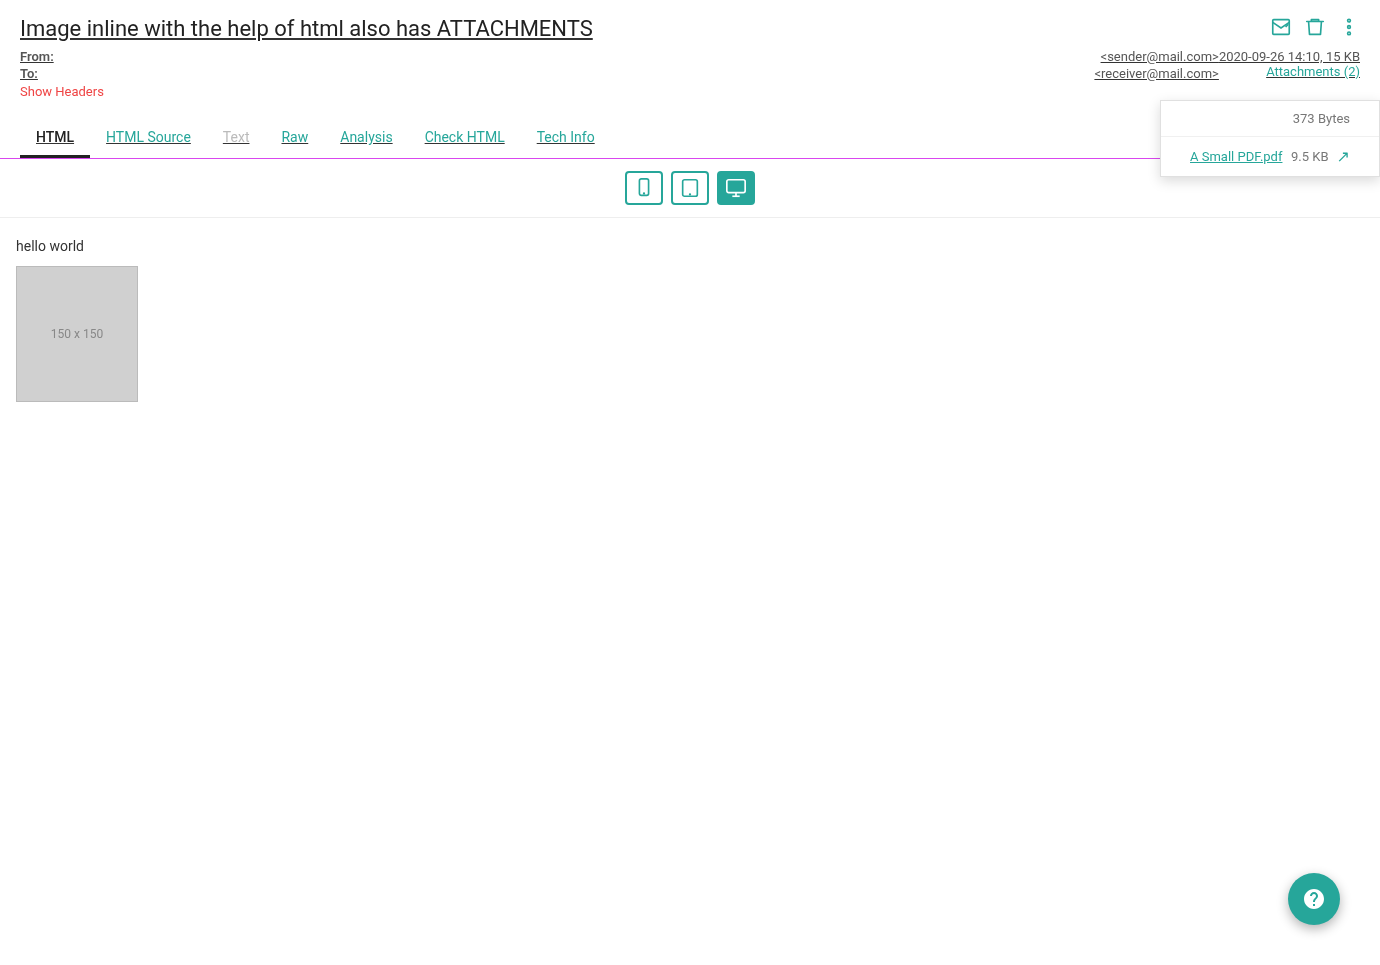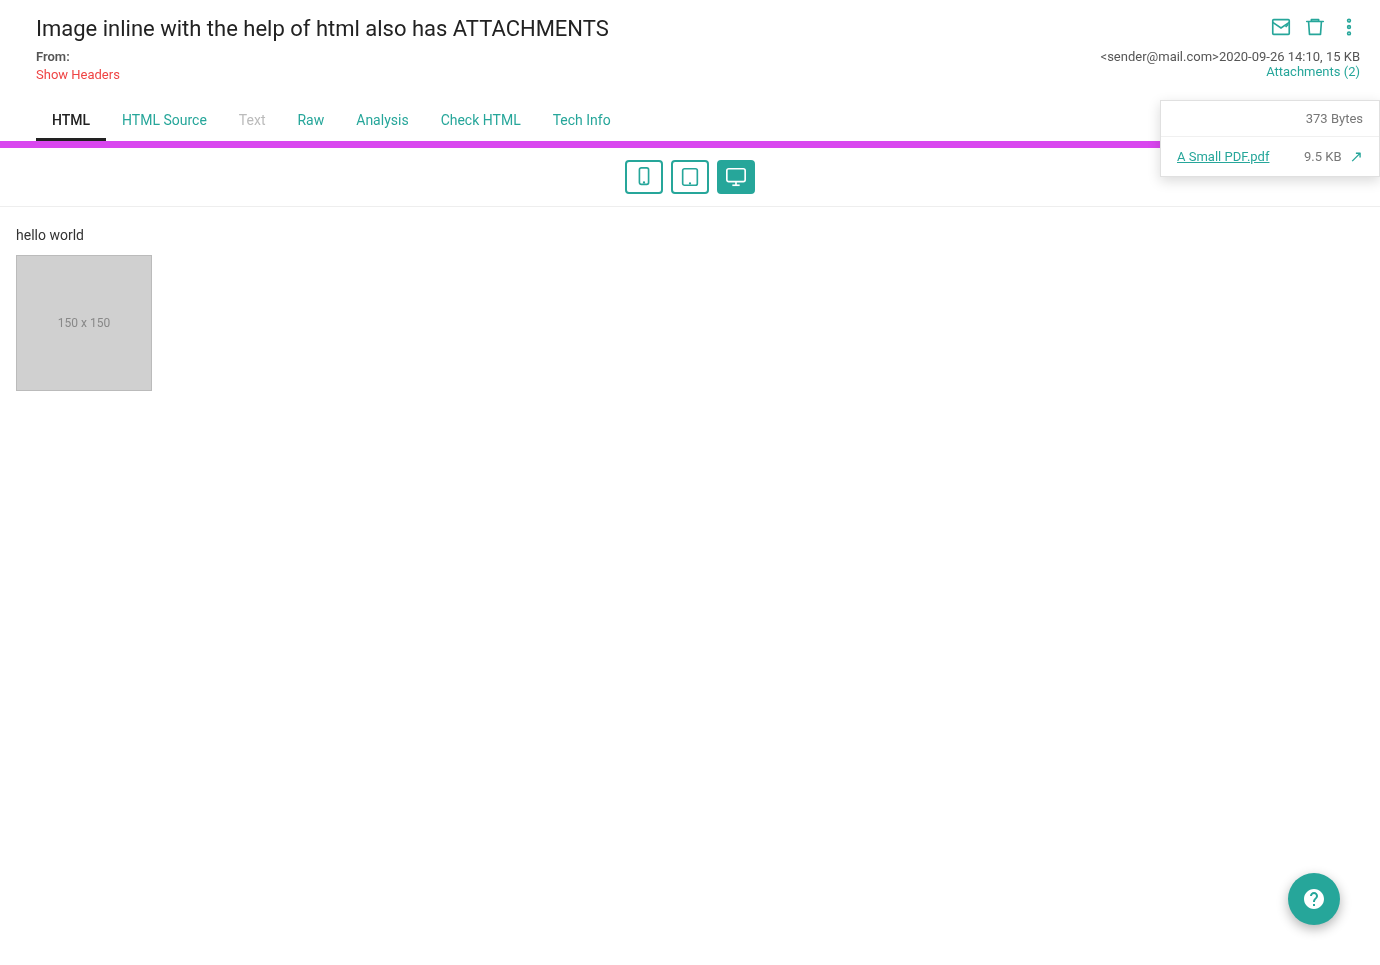--- a/index.html
+++ b/index.html
@@ -1,21 +1,21 @@
 <!DOCTYPE html>
 <html><head>
   <meta charset="utf-8">
   <style>
     * { box-sizing: border-box; margin: 0; padding: 0; }
     body { font-family: -apple-system, BlinkMacSystemFont, 'Segoe UI', Roboto, sans-serif; background: #f5f5f5; color: #333; font-size: 14px; }
 
     .email-container { background: #fff; min-height: 965px; position: relative; }
 
     
-    .email-header { padding: 16px 20px 0 36px; border-bottom: 7px solid #d946ef; }
+    .email-header { padding: 16px 20px 0 20px; border-bottom: 1px solid #d946ef; text-decoration: underline; }
     .email-title-row { display: flex; justify-content: space-between; align-items: flex-start; margin-bottom: 8px; }
     .email-title { font-size: 22px; font-weight: 400; color: #222; }
     .header-actions { display: flex; align-items: center; gap: 12px; }
     .header-icon { color: #26a69a; cursor: pointer; font-size: 20px; display: flex; align-items: center; justify-content: center; }
     .header-icon svg { width: 22px; height: 22px; fill: none; stroke: #26a69a; stroke-width: 1.8; }
     .email-meta-row { display: flex; align-items: baseline; gap: 4px; font-size: 13px; margin-bottom: 2px; justify-content: space-between; }
     .meta-label { font-weight: 600; color: #555; min-width: 36px; }
     .meta-value { color: #555; }
 
     .meta-right { display: flex; flex-direction: column; align-items: flex-end; font-size: 13px; color: #555; gap: 0; }
@@ -23,36 +23,36 @@
 
     .show-headers { color: #ef4444; cursor: pointer; font-size: 13px; margin-bottom: 16px; display: inline-block; }
 
     
     .tabs-row { display: flex; align-items: center; gap: 0; margin-top: 4px; }
     .tab { padding: 10px 16px; cursor: pointer; font-size: 14px; color: #26a69a; border-bottom: 3px solid transparent; white-space: nowrap; }
     .tab.active { color: #222; border-bottom: 3px solid #222; font-weight: 500; }
 
     
     .attachments-dropdown { position: absolute; top: 100px; right: 0; background: #fff; border: 1px solid #e0e0e0; box-shadow: 0 4px 12px rgba(0,0,0,0.15); min-width: 220px; z-index: 100; }
-    .attachment-item { padding: 10px 16px; display: flex; justify-content: space-between; align-items: center; border-bottom: 1px solid #f0f0f0; font-size: 13px; }
+    .attachment-item { padding: 10px 29px; display: flex; justify-content: space-between; align-items: center; border-bottom: 1px solid #f0f0f0; font-size: 13px; }
     .attachment-item:last-child { border-bottom: none; }
     .attachment-size { color: #777; }
     .attachment-name { color: #26a69a; cursor: pointer; text-decoration: underline; }
     .attachment-external { color: #26a69a; cursor: pointer; font-size: 16px; }
 
     
     .view-controls { display: flex; justify-content: center; gap: 8px; padding: 12px 0; background: #fff; border-bottom: 1px solid #eee; }
     .view-btn { border: 2px solid #26a69a; border-radius: 4px; padding: 4px 6px; cursor: pointer; background: transparent; color: #26a69a; display: flex; align-items: center; justify-content: center; }
     .view-btn.active { background: #26a69a; color: #fff; }
     .view-btn svg { width: 22px; height: 22px; }
 
     
     .email-body { padding: 20px 16px; min-height: 600px; }
     .email-text { font-size: 14px; color: #333; margin-bottom: 12px; }
-    .placeholder-image { width: 136px; height: 136px; background: #d0d0d0; display: flex; align-items: center; justify-content: center; color: #888; font-size: 12px; border: 1px solid #bbb; }
+    .placeholder-image { width: 122px; height: 136px; background: #d0d0d0; display: flex; align-items: center; justify-content: center; color: #888; font-size: 12px; border: 1px solid #bbb; }
 
     
     .fab { position: fixed; bottom: 40px; right: 40px; width: 52px; height: 52px; border-radius: 50%; background: #26a69a; display: flex; align-items: center; justify-content: center; cursor: pointer; box-shadow: 0 4px 12px rgba(0,0,0,0.3); }
     .fab svg { width: 24px; height: 24px; fill: #fff; }
     .meta-top-row { display: flex; justify-content: space-between; align-items: flex-start; }
     .meta-left { flex: 1; }
   </style>
 </head>
 <body>
 
@@ -85,20 +85,24 @@
           </svg>
         </span>
       </div>
     </div>
 
     <div class="meta-top-row">
       <div class="meta-left">
         <div class="email-meta-row">
           <span class="meta-label">From:</span>
           <span class="meta-value">&lt;sender@mail.com&gt;</span>
+        </div>
+        <div class="email-meta-row">
+          <span class="meta-label">To:</span>
+          <span class="meta-value">&lt;receiver@mail.com&gt;</span>
         </div>
         <span class="show-headers">Show Headers</span>
       </div>
       <div class="meta-right">
         <span>2020-09-26 14:10, 15 KB</span>
         <span class="attachments-link">Attachments (2)</span>
       </div>
     </div>
 
     <div class="tabs-row">

